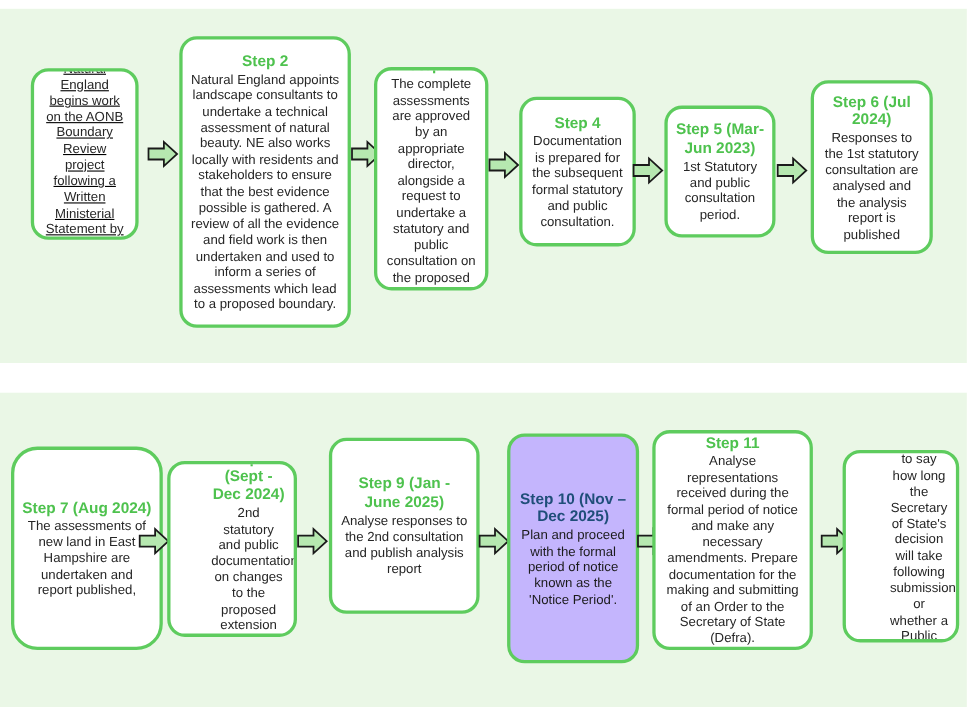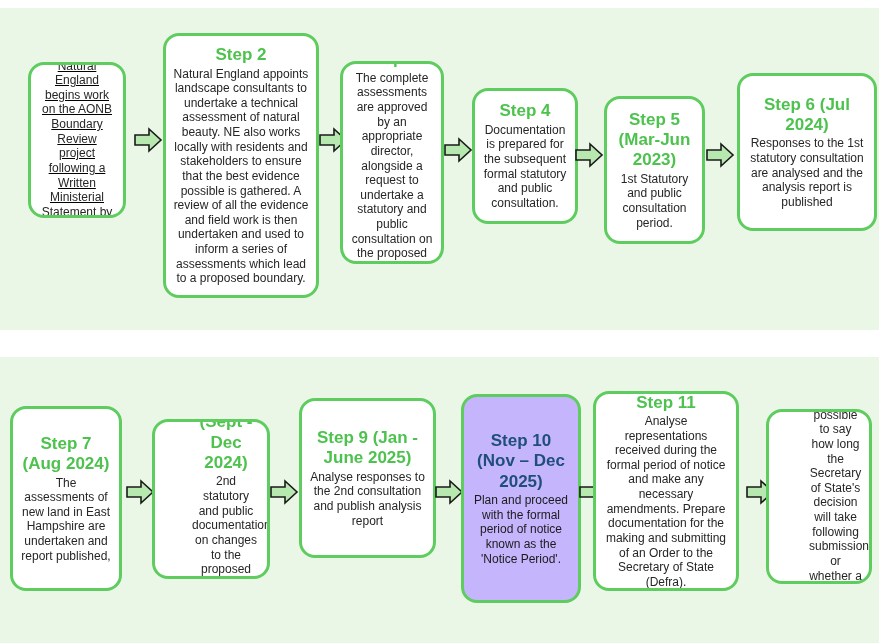--- a/index.html
+++ b/index.html
@@ -49,21 +49,21 @@
   }
   .step-inner {
     width: 100%;
     text-align: center;
     line-height: 1.16;
   }
   .step-title {
     display: block;
     color: #4ec24e;
     font-weight: bold;
-    font-size: 17px;
+    font-size: 14px;
     line-height: 1.2;
     margin-bottom: 1px;
   }
   .step-box.highlight .step-title {
     color: #1f4e79;
   }
   .step-body {
     display: block;
     color: #262626;
     font-size: 12px;
@@ -79,31 +79,31 @@
     width: 30px;
     height: 28px;
   }
   .arrow svg { display: block; width: 100%; height: 100%; }
 
   
   #box-1  { left: 28px;  top: 62px;  width: 98px; height: 156px; text-decoration: underline; }
   #box-2  { left: 163px; top: 33px;  width: 156px; height: 265px; }
   #box-3  { left: 340px; top: 61px;  width: 104px; height: 203px; }
   #box-4  { left: 472px; top: 88px;  width: 106px; height: 136px; align-items: center; }
-  #box-5  { left: 604px; top: 96px;  width: 101px; height: 148px; }
-  #box-6  { left: 737px; top: 73px;  width: 140px; height: 158px; }
+  #box-5  { left: 604px; top: 96px;  width: 101px; height: 120px; }
+  #box-6  { left: 737px; top: 73px;  width: 111px; height: 158px; }
 
   #arrow-1 { left: 133px; top: 126px; }
   #arrow-2 { left: 318px; top: 126px; }
   #arrow-3 { left: 443px; top: 136px; }
   #arrow-4 { left: 574px; top: 141px; }
   #arrow-5 { left: 705px; top: 141px; }
 
   
-  #box-7  { left: 10px;  top: 406px; width: 112px; height: 185px; }
+  #box-7  { left: 10px;  top: 406px; width: 138px; height: 185px; border-radius: 24px; }
   #box-8  { left: 152px; top: 419px; width: 118px; height: 160px; padding-left: 37px; }
   #box-9  { left: 299px; top: 398px; width: 137px; height: 160px; }
   #box-10 { left: 461px; top: 394px; width: 120px; height: 209px; }
   #box-11 { left: 593px; top: 391px; width: 146px; height: 200px; }
   #box-12 { left: 766px; top: 409px; width: 106px; height: 175px; padding-left: 40px; }
 
   #arrow-7  { left: 125px; top: 478px; }
   #arrow-8  { left: 269px; top: 478px; }
   #arrow-9  { left: 434px; top: 478px; }
   #arrow-10 { left: 578px; top: 478px; }

